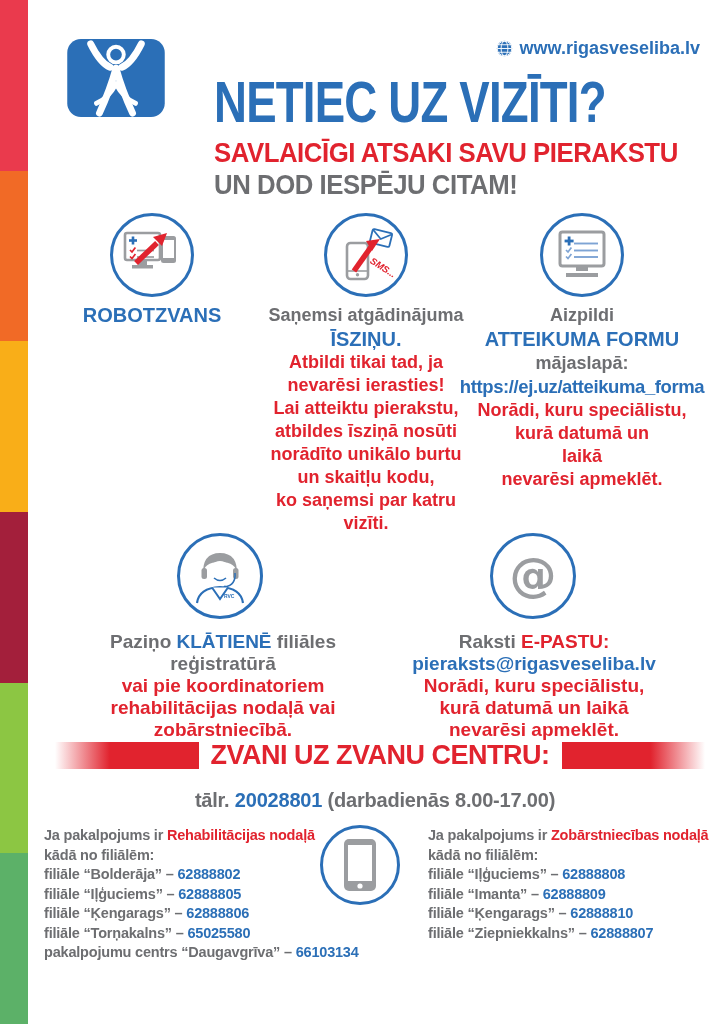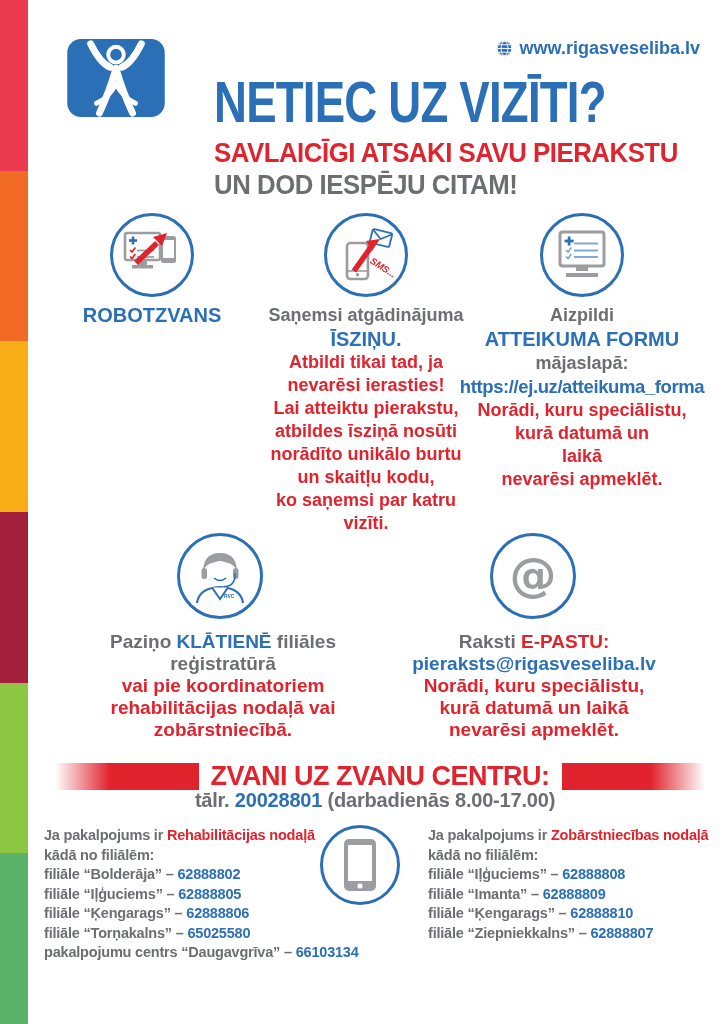--- a/index.html
+++ b/index.html
@@ -45,21 +45,21 @@
                 border:3px solid #2B6FB7; background:#fff; box-sizing:border-box;
                 display:flex; align-items:center; justify-content:center; }
   .mid-c1 { left:177px; }
   .mid-c2 { left:490px; }
   .at-glyph { font-size:47px; color:#9B9DA0; font-family:"DejaVu Sans", sans-serif; line-height:1; margin-top:-4px; }
   .mid-text { position:absolute; top:631px; text-align:center; font-size:19px; line-height:22px; }
   .mid-t1 { left:55px;  width:336px; }
   .mid-t2 { left:398px; width:272px; }
 
   
-  .banner { position:absolute; left:55px; top:762px; width:650px; height:28px;
+  .banner { position:absolute; left:55px; top:741px; width:650px; height:28px;
             display:flex; align-items:center; gap:12px; }
   .banner-text { font-size:27px; letter-spacing:-0.5px; white-space:nowrap; }
   .bar-l { flex:1; height:27px; background:linear-gradient(90deg, rgba(225,35,46,0) 0%, #E1232E 38%); }
   .bar-r { flex:1; height:27px; background:linear-gradient(90deg, #E1232E 62%, rgba(225,35,46,0) 100%); }
   .phone-line { position:absolute; left:30px; top:789px; width:690px; text-align:center;
                 font-size:20px; letter-spacing:-0.2px; }
 
   
   .branch-list { position:absolute; top:826px; font-size:14.5px; line-height:19.5px; letter-spacing:-0.2px; }
   .list-left  { left:44px;  width:330px; }

